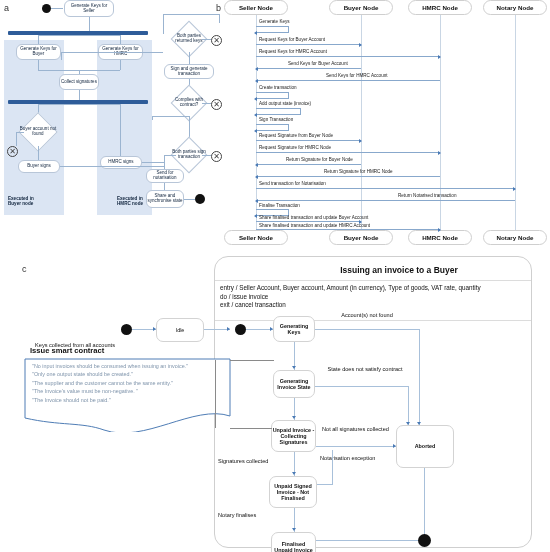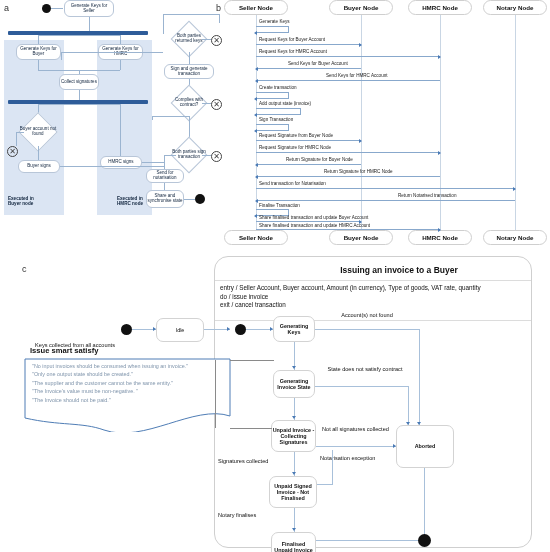--- a/index.html
+++ b/index.html
@@ -338,21 +338,21 @@
   <div class="ah down" style="left:292px;top:278px;"></div>
 
   <div class="cstate" style="left:271px;top:282px;width:45px;height:30px;">
     <span>Finalised Unpaid Invoice</span>
   </div>
 
   <div class="cedge v" style="left:424px;top:218px;height:68px;"></div>
   <div class="cedge h" style="left:316px;top:290px;width:108px;"></div>
   <div class="dot" style="left:418px;top:284px;width:13px;height:13px;"></div>
 
-  <div class="note-title" style="left:30px;top:96px;">Issue smart satisfy</div>
+  <div class="note-title" style="left:30px;top:96px;">Issue smart contract</div>
   <svg style="position:absolute;left:24px;top:108px;width:208px;height:74px;">
     <path d="M1,1 L206,1 L206,58 C170,46 120,86 80,72 C58,64 36,68 1,60 Z" fill="#ffffff" stroke="#4f7db5" stroke-width="1"></path>
   </svg>
   <div class="note-body" style="left:32px;top:112px;width:196px;">
     <div>"No input invoices should be consumed when issuing an invoice."</div>
     <div>"Only one output state should be created."</div>
     <div>"The supplier and the customer cannot be the same entity."</div>
     <div>"The Invoice's value must be non-negative. "</div>
     <div>"The Invoice should not be paid."</div>
   </div>

